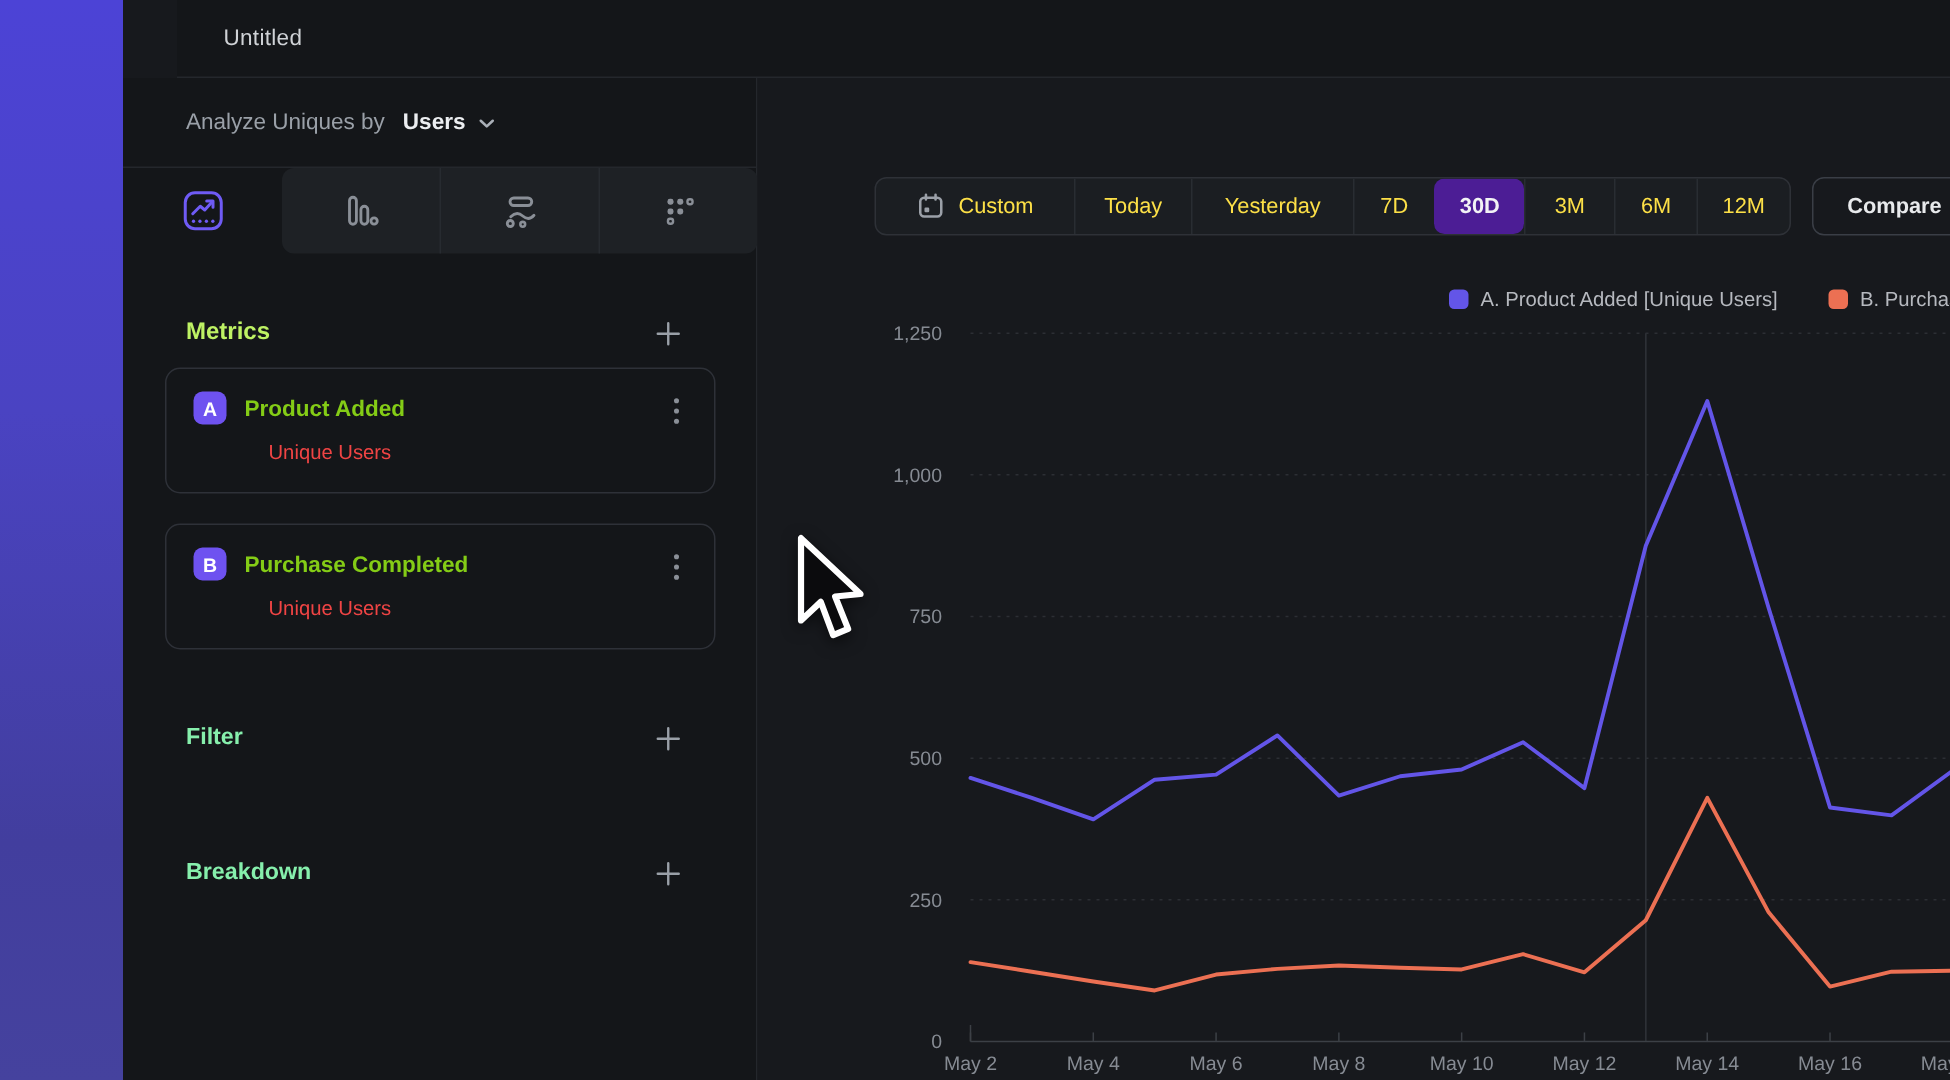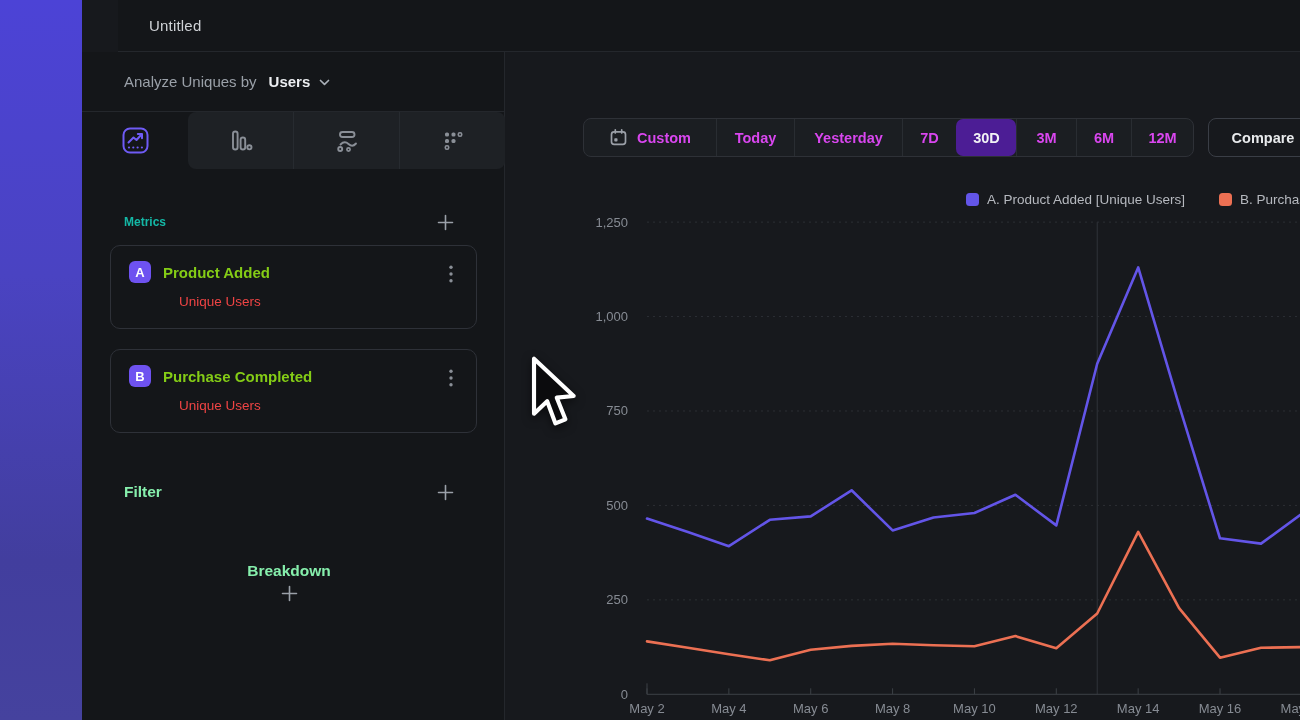--- a/index.html
+++ b/index.html
@@ -29,45 +29,45 @@
   .tab-active { position:absolute; left:0; top:0; width:106px; height:57px;
     display:flex; align-items:center; justify-content:center; cursor:pointer; }
   .tabs-block { position:absolute; left:106px; top:0; width:317px; height:57px;
     background:#1e2125; border-radius:8px; display:flex; }
   .tab-cell { flex:1; display:flex; align-items:center; justify-content:center; cursor:pointer; }
   .tab-cell + .tab-cell { border-left:1px solid #272b30; }
 
   .sec-header { display:flex; justify-content:space-between; align-items:center;
     padding:0 50px 0 42px; }
   .metrics-header { margin-top:44px; }
-  .sec-header .h-bright { font-size:12px; font-weight:bold; color:#14b8a6; }
+  .sec-header .h-bright { font-size:16px; font-weight:bold; color:#bef264; }
   .sec-header .h-dim { font-size:15.5px; font-weight:bold; color:#86efac; }
   .plus-btn { width:18px; height:18px; display:flex; align-items:center; justify-content:center; cursor:pointer; }
 
   .metric-card { position:relative; margin:14px 27px 0 28px; height:84px;
     border:1px solid #2e3138; border-radius:10px; padding:15px 18px; cursor:pointer; }
   .metric-card + .metric-card { margin-top:20px; }
   .mc-row { display:flex; align-items:center; gap:12px; }
   .mc-badge { width:22px; height:22px; border-radius:6px; background:#6E52F0; color:#fff;
     font-size:13px; font-weight:bold; display:flex; align-items:center; justify-content:center; }
   .mc-name { font-size:15px; font-weight:bold; color:#84cc16; }
   .mc-sub { margin:11px 0 0 50px; font-size:13.5px; color:#ef4444; }
   .kebab { position:absolute; right:18px; top:19px; width:14px; height:18px;
     display:flex; align-items:center; justify-content:center; cursor:pointer; }
 
   .filter-header { margin-top:39px; height:40px; }
-  .breakdown-header { margin-top:50px; height:40px;flex-direction:column; }
+  .breakdown-header { margin-top:50px; height:40px; }
 
   
   .main { position:absolute; left:505px; top:52px; right:0; bottom:0; background:#17191d; }
 
   .range-control { position:absolute; left:78px; top:66px; height:39px; display:flex;
     border:1px solid #2e3137; background:#1b1e22; border-radius:8px; overflow:hidden; }
   .seg { display:flex; align-items:center; justify-content:center; gap:9px;
-    font-size:14.5px; color:#d946ef; cursor:pointer;font-weight:bold; }
+    font-size:14.5px; color:#fde047; cursor:pointer; }
   .seg + .seg { border-left:1px solid #292d32; }
   .seg.selected { background:#4c1d95; color:#f2f3f5; font-weight:bold; border-radius:7px;
     border-left-color:transparent; }
   .compare-btn { position:absolute; left:703px; top:66px; height:39px; width:110px;
     border:1px solid #3a3e46; border-radius:8px; display:flex; align-items:center;
     justify-content:center; font-size:14.5px; font-weight:bold; color:#e8eaec; cursor:pointer; }
 
   .legend-item { position:absolute; top:140px; display:flex; align-items:center; gap:8px;
     white-space:nowrap; cursor:pointer;margin-left:24px; }
   .legend-item .swatch { width:13px; height:13px; border-radius:3.5px; }

